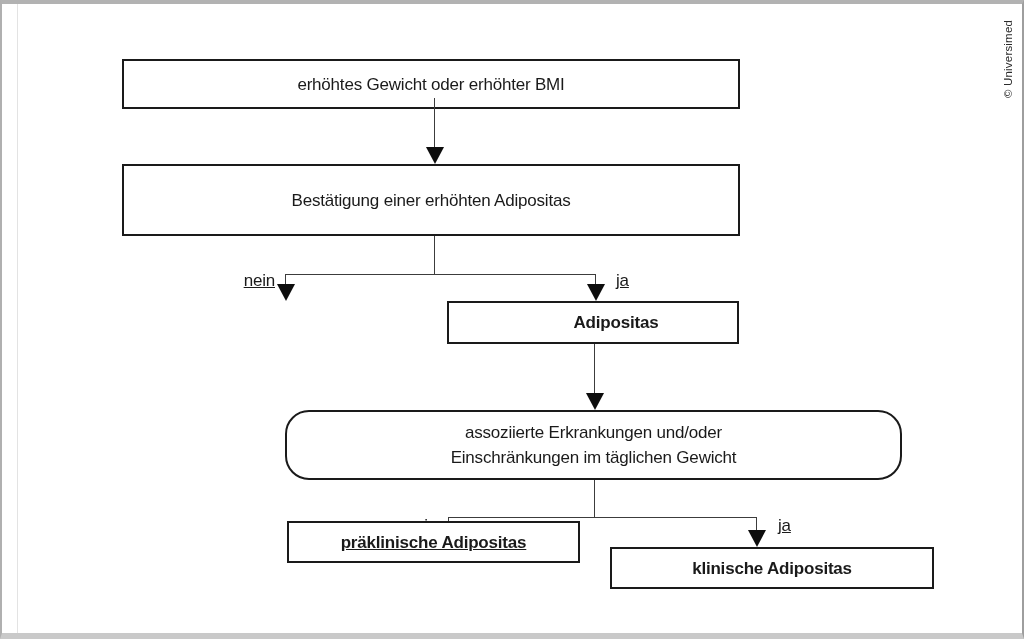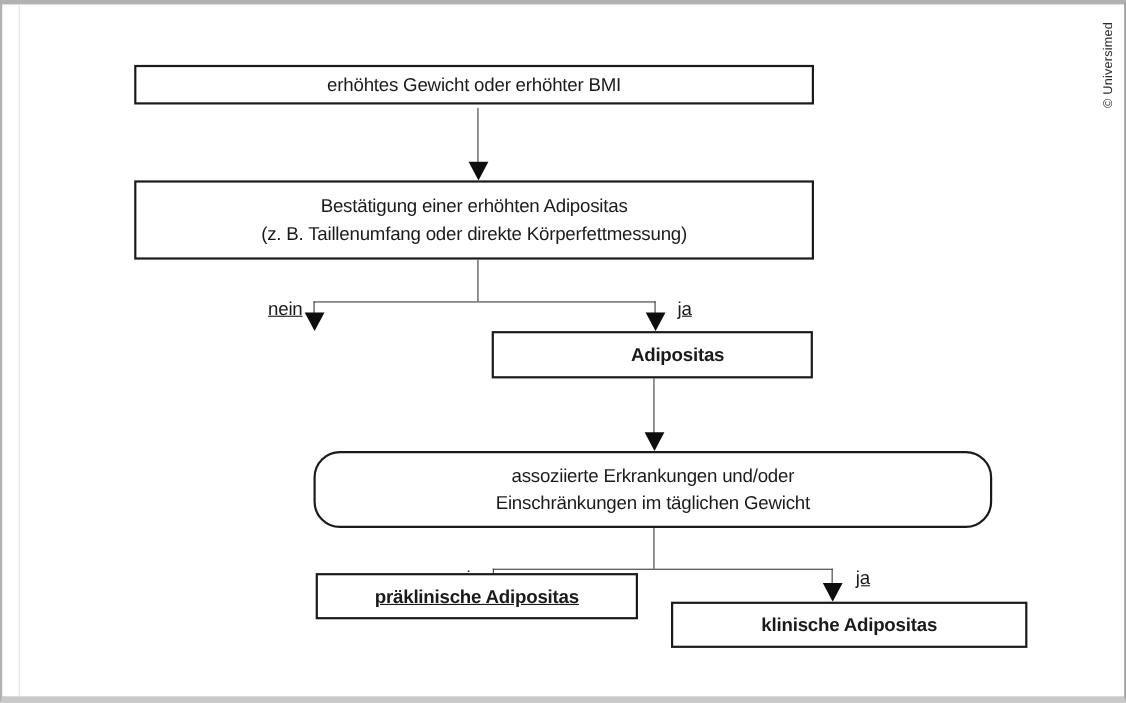--- a/index.html
+++ b/index.html
@@ -65,30 +65,29 @@
     color:#2b2b2b;
     letter-spacing:0.2px;
   }
 </style>
 </head>
 <body>
 
 <div class="page">
   <div class="inner-rule"></div>
 
-  <div class="box" style="left:120px;top:55px;width:618px;height:36px;text-align:center;">
+  <div class="box" style="left:120px;top:55px;width:618px;height:50px;text-align:center;">
     <span>erhöhtes Gewicht oder erhöhter BMI</span>
   </div>
 
   <div class="vline" style="left:432px;top:94px;height:52px;"></div>
   <div class="arrowhead" style="left:424px;top:143px;"></div>
 
   <div class="box" style="left:120px;top:160px;width:618px;height:72px;">
     <span>Bestätigung einer erhöhten Adipositas</span>
-    <span>(z. B. Taillenumfang oder direkte Körperfettmessung)</span>
   </div>
 
   <div class="vline" style="left:432px;top:232px;height:38px;"></div>
   <div class="hline" style="left:283px;top:270px;width:311px;"></div>
   <div class="vline" style="left:283px;top:270px;height:13px;"></div>
   <div class="arrowhead" style="left:275px;top:280px;"></div>
   <div class="vline" style="left:593px;top:270px;height:13px;"></div>
   <div class="arrowhead" style="left:585px;top:280px;"></div>
 
   <div class="branch-label right-align" style="left:190px;top:266px;width:83px;">nein</div>

